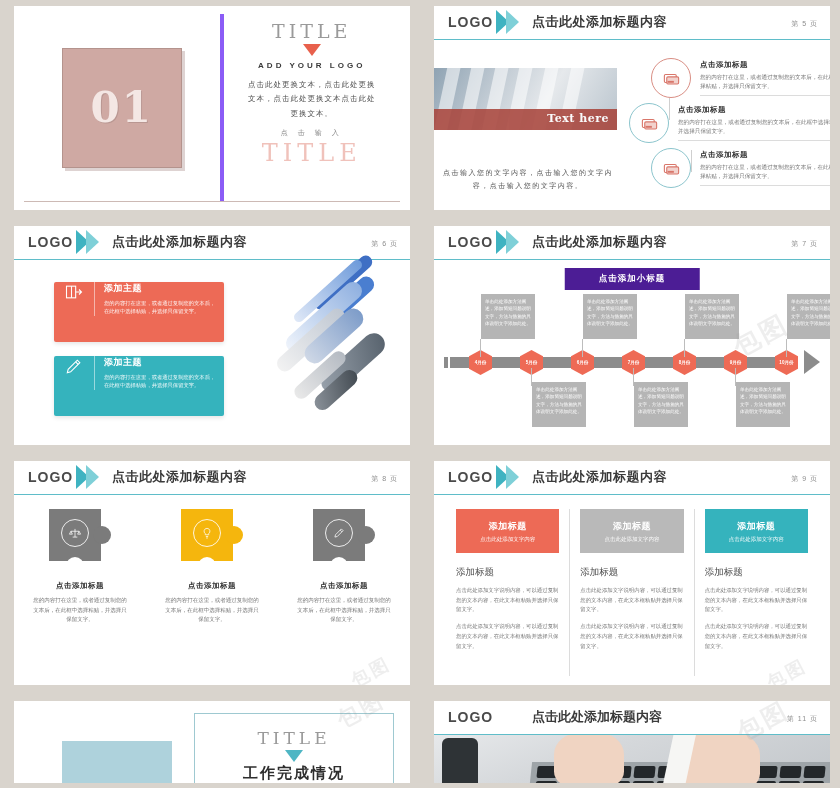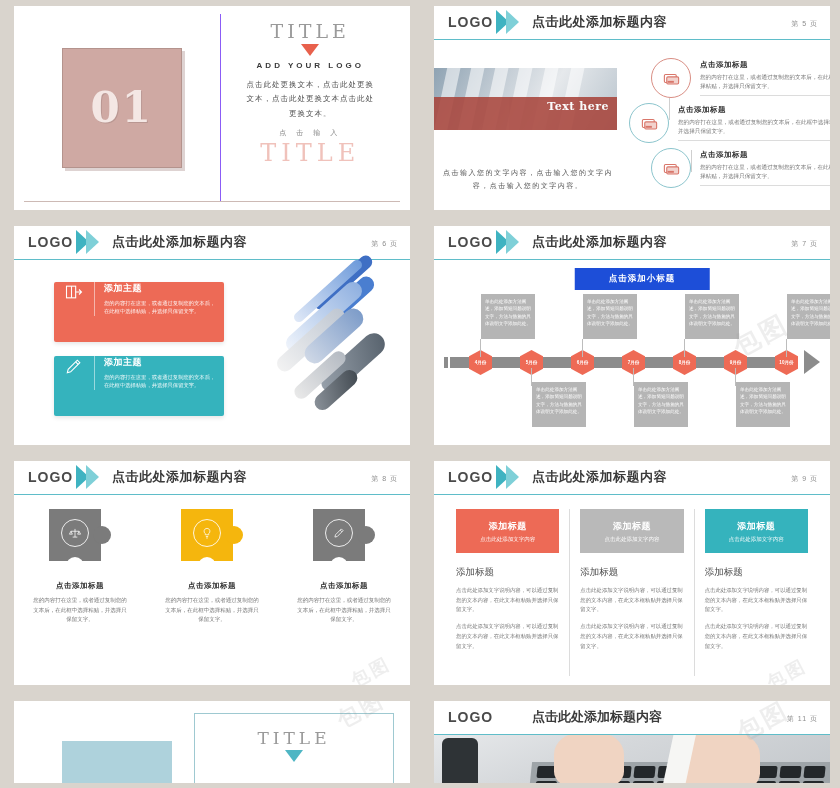--- a/index.html
+++ b/index.html
@@ -43,21 +43,21 @@
     position:absolute;right:12px;top:13px;font-size:7px;color:#8d8d8d;letter-spacing:1px;
   }
   .body{position:relative;height:calc(100% - 33px);}
 
   
   .s4{display:flex;}
   .s4 .inner{
     position:absolute;left:10px;top:8px;right:10px;bottom:8px;
     border-bottom:1px solid #cdbab5;display:flex;
   }
-  .s4 .left{flex:0 0 52%;position:relative;border-right:1px solid #8b5cf6;}
+  .s4 .left{flex:0 0 52%;position:relative;border-right:4px solid #8b5cf6;}
   .s4 .sq{
     position:absolute;left:50%;top:50%;transform:translate(-50%,-50%);
     width:118px;height:118px;background:#cfa9a3;
     border:1px solid #b4938d;
     box-shadow:3px 3px 0 0 rgba(160,130,125,.35);
     display:flex;align-items:center;justify-content:center;
   }
   .s4 .sq span{
     font-family:"DejaVu Serif",serif;
     font-size:42px;font-weight:bold;color:#f4e7e4;letter-spacing:2px;
@@ -84,21 +84,21 @@
     position:absolute;left:0;top:28px;width:183px;height:62px;
     background:linear-gradient(120deg,#8fa3b3 0%,#c5ced6 35%,#e6e9ec 60%,#b9c4cd 100%);
     overflow:hidden;
   }
   .s5 .photo .stack{position:absolute;left:0;top:0;width:100%;height:100%;}
   .s5 .photo .stack i{
     position:absolute;display:block;height:150%;width:13px;top:-12px;
     background:rgba(255,255,255,.55);transform:rotate(12deg);
   }
   .s5 .photo .band{
-    position:absolute;left:0;bottom:0;width:100%;height:33px;background:#a8453c;opacity:.88;
+    position:absolute;left:0;bottom:0;width:100%;height:21px;background:#a8453c;opacity:.88;
   }
   .s5 .photo .band span{
     position:absolute;right:8px;top:3px;color:#fff;font-size:11px;font-weight:bold;
     font-family:"DejaVu Serif",serif;letter-spacing:.5px;
   }
   .s5 .bigRed{
     position:absolute;left:0;top:98px;width:183px;text-align:center;
     font-size:19px;font-weight:bold;color:#e8604c;letter-spacing:2px;
   }
   .s5 .bigSub{
@@ -139,22 +139,22 @@
   .s6 .card .ct .p{font-size:5.3px;color:rgba(255,255,255,.92);line-height:1.6;margin-top:4px;}
   .s6 .art{position:absolute;right:6px;top:10px;width:150px;height:150px;}
   .s6 .art i{
     position:absolute;display:block;border-radius:40px;transform:rotate(-42deg);
     transform-origin:center;
   }
 
   
   .s7 .subbtn{
     position:absolute;left:50%;transform:translateX(-50%);top:8px;
-    background:#1d4ed8;color:#fff;font-size:8.5px;font-weight:bold;
-    padding:5px 34px;letter-spacing:1px;margin-left:10px;
+    background:#4c1d95;color:#fff;font-size:8.5px;font-weight:bold;
+    padding:5px 34px;letter-spacing:1px;
   }
   .s7 .tl{position:absolute;left:10px;right:8px;top:34px;height:130px;}
   .s7 .bar{position:absolute;left:10px;right:30px;top:63px;height:11px;background:#8c8c8c;}
   .s7 .arrow{
     position:absolute;right:2px;top:56px;width:0;height:0;
     border-top:12px solid transparent;border-bottom:12px solid transparent;
     border-left:16px solid #8c8c8c;
   }
   .s7 .dash{position:absolute;top:63px;height:11px;background:#8c8c8c;}
   .s7 .hex{
@@ -581,20 +581,21 @@
       </div>
     </div>
   </div>
 
   <div class="cell">
     <div class="slide s10">
       <div class="blue"></div>
       <div class="frame">
         <div class="tt">TITLE</div>
         <div class="tri"></div>
+        <div class="cn">工作完成情况</div>
       </div>
       <div class="wm" style="right:24px;top:-6px;font-size:22px;">包图</div>
     </div>
   </div>
 
   <div class="cell">
     <div class="slide s11">
       <div class="photo">
         <div class="phone"></div>
         <div class="kb">

